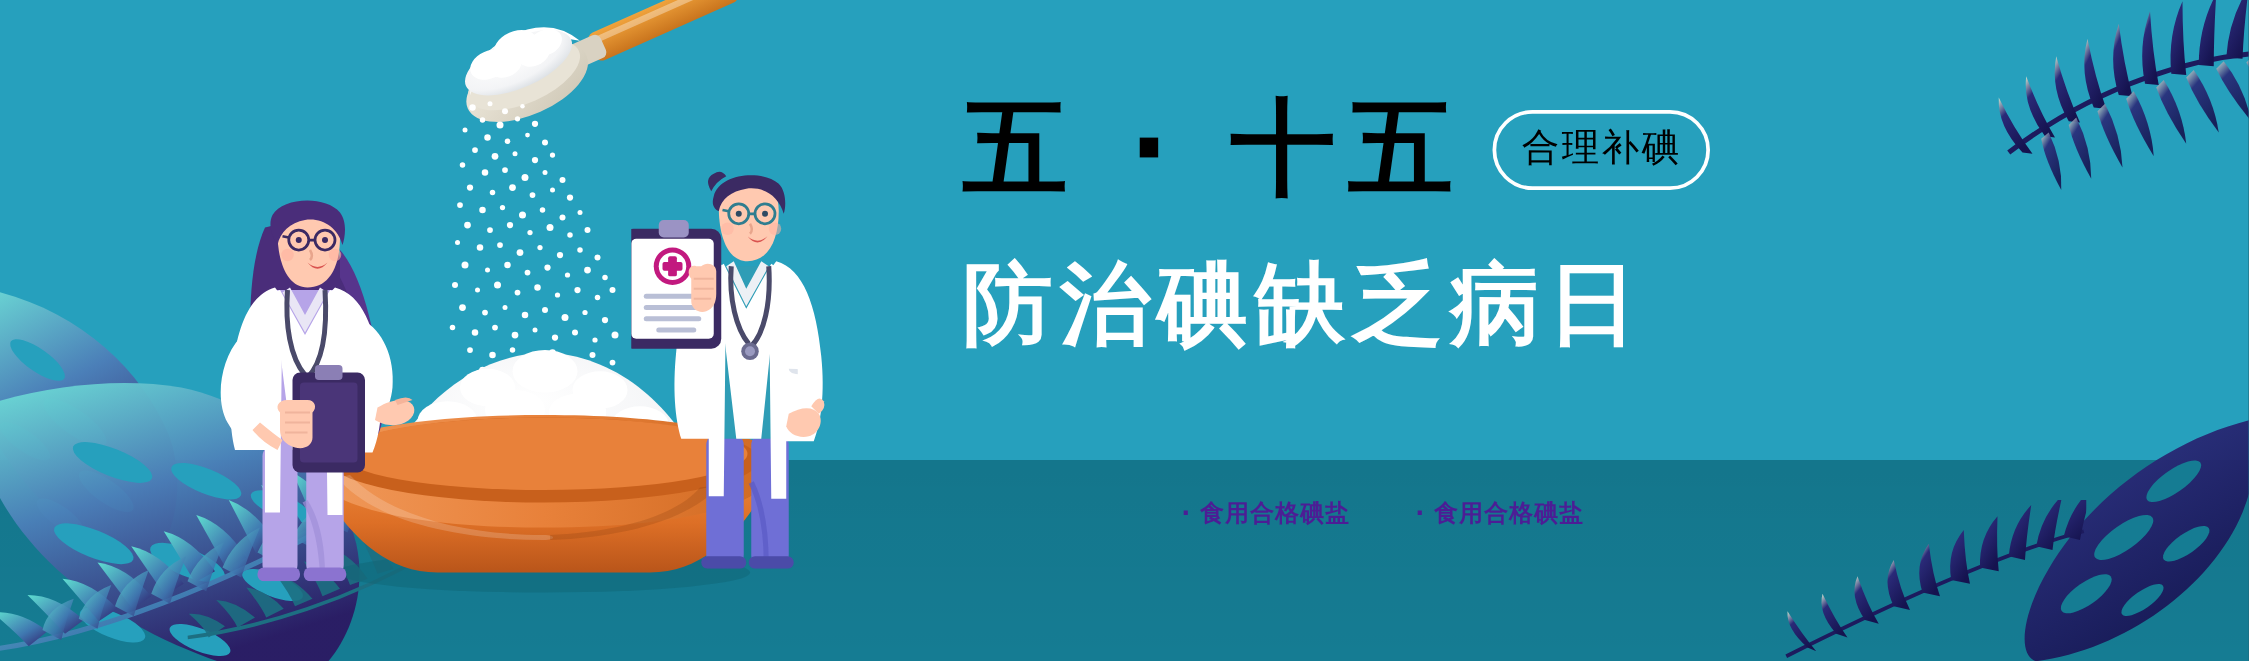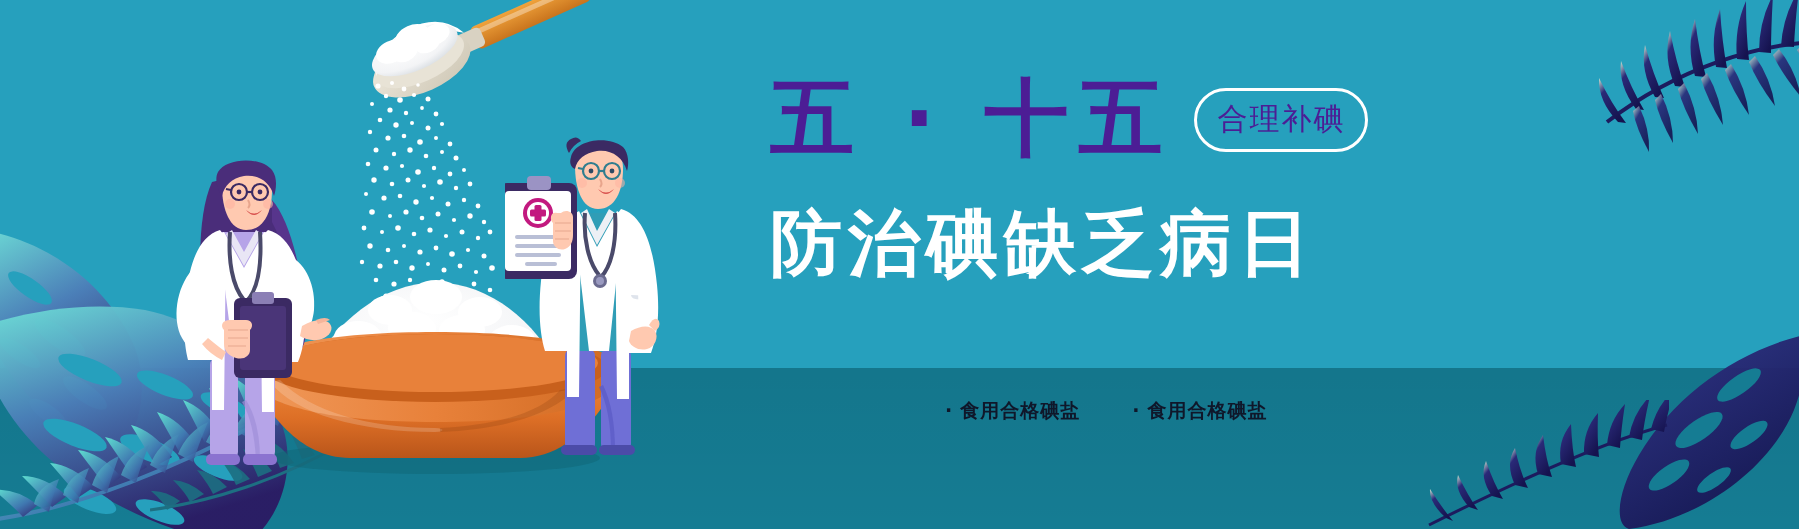--- a/index.html
+++ b/index.html
@@ -46,32 +46,32 @@
   .doctor-m { position:absolute; left:505px; top:135px; width:175px; height:320px; }
 
   
   .text-block {
     position:absolute; left:770px; top:70px; width:640px; height:250px;
   }
   .title-row {
     display:flex; align-items:center; gap:22px; height:96px;
   }
   .title-main {
-    color:#4c1d95;
+    color:#000000;
     font-size:84px;
     font-weight:bold;
     letter-spacing:10px;
     line-height:96px;
     white-space:nowrap;
     font-family:"DejaVu Sans","Liberation Sans",sans-serif;
   }
   .badge {
     border:3px solid #ffffff;
     border-radius:34px;
-    color:#4c1d95;
+    color:#000000;
     font-size:30px;
     line-height:1;
     padding:13px 20px 15px;
     letter-spacing:2px;
     white-space:nowrap;
     font-family:"DejaVu Sans","Liberation Sans",sans-serif;
     position:relative;
     top:2px;
   }
   .headline {
@@ -82,21 +82,21 @@
     line-height:110px;
     margin-top:22px;
     white-space:nowrap;
     font-family:"DejaVu Sans","Liberation Sans",sans-serif;
   }
   .taglines {
     position:absolute; left:945px; top:398px;
     display:flex; align-items:center; gap:52px;
   }
   .tagline {
-    color:#0f172a;
+    color:#4c1d95;
     font-size:19px;
     font-weight:bold;
     letter-spacing:1px;
     white-space:nowrap;
     font-family:"DejaVu Sans","Liberation Sans",sans-serif;
   }
   .tag-dot { margin-right:7px; }
 </style>
 </head>
 <body>

